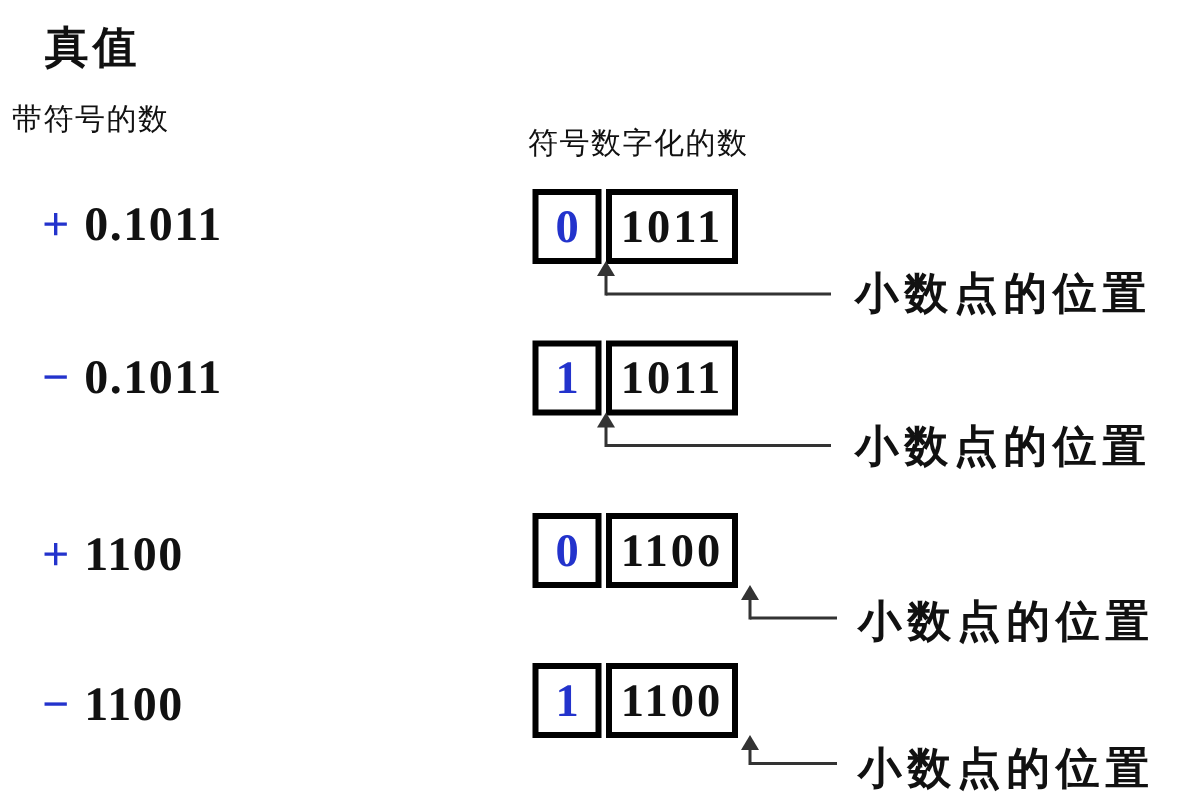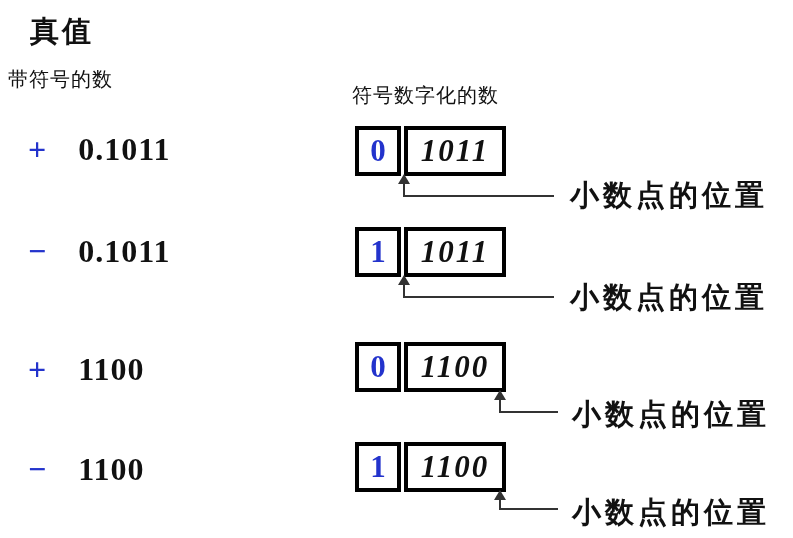--- a/index.html
+++ b/index.html
@@ -46,41 +46,41 @@
     position: absolute;
     left: 28px;
     font-size: 32px;
     font-weight: 700;
     white-space: nowrap;
     display: flex;
     align-items: baseline;
     gap: 10px;
   }
   .tv .sign { color: var(--accent-blue); }
-  .tv .mag  { color: var(--text-color); letter-spacing: 1px; margin-left: 22px; }
+  .tv .mag  { color: var(--text-color); letter-spacing: 1px; }
 
   .reg {
     position: absolute;
     left: 355px;
     display: flex;
     gap: 3px;
     height: 50px;
   }
   .cell {
     box-sizing: border-box;
     border: 4px solid var(--border-color);
     background: var(--page-bg);
     display: flex;
     align-items: center;
     justify-content: center;
     font-size: 31px;
     font-weight: 700;
   }
   .cell-sign { width: 46px; color: var(--accent-blue); }
-  .cell-bits { width: 102px; color: var(--text-color); letter-spacing: 2px; font-style: italic; }
+  .cell-bits { width: 88px; color: var(--text-color); letter-spacing: 2px; }
 
   .arrow-v {
     position: absolute;
     width: 2px;
     background: var(--line-color);
   }
   .arrow-head {
     position: absolute;
     left: -5px;
     top: -3px;

